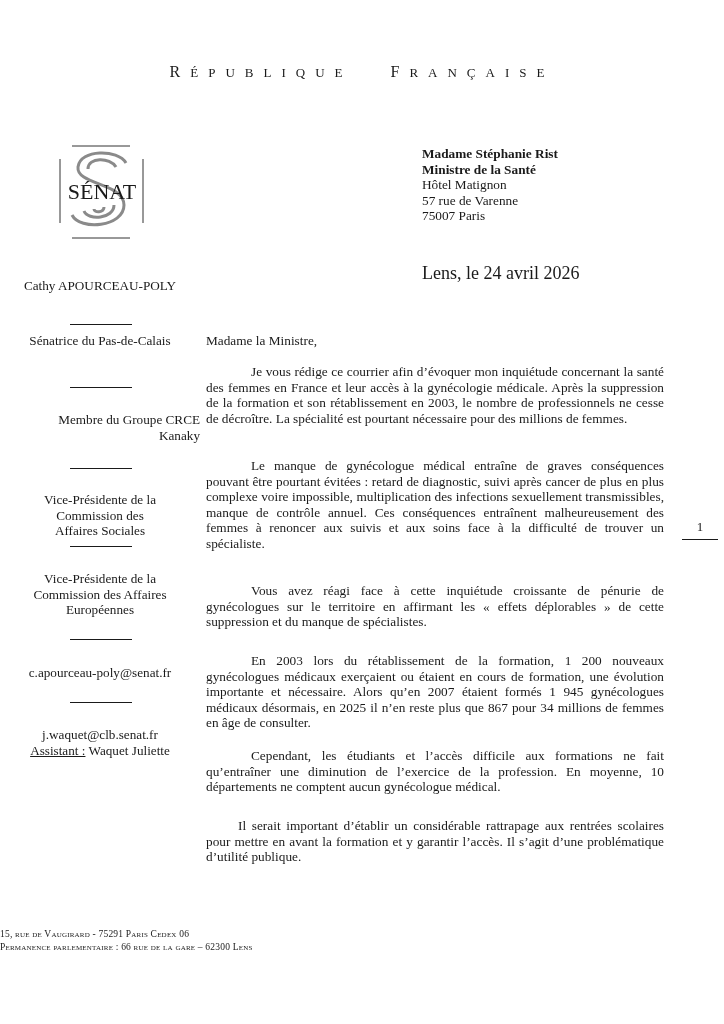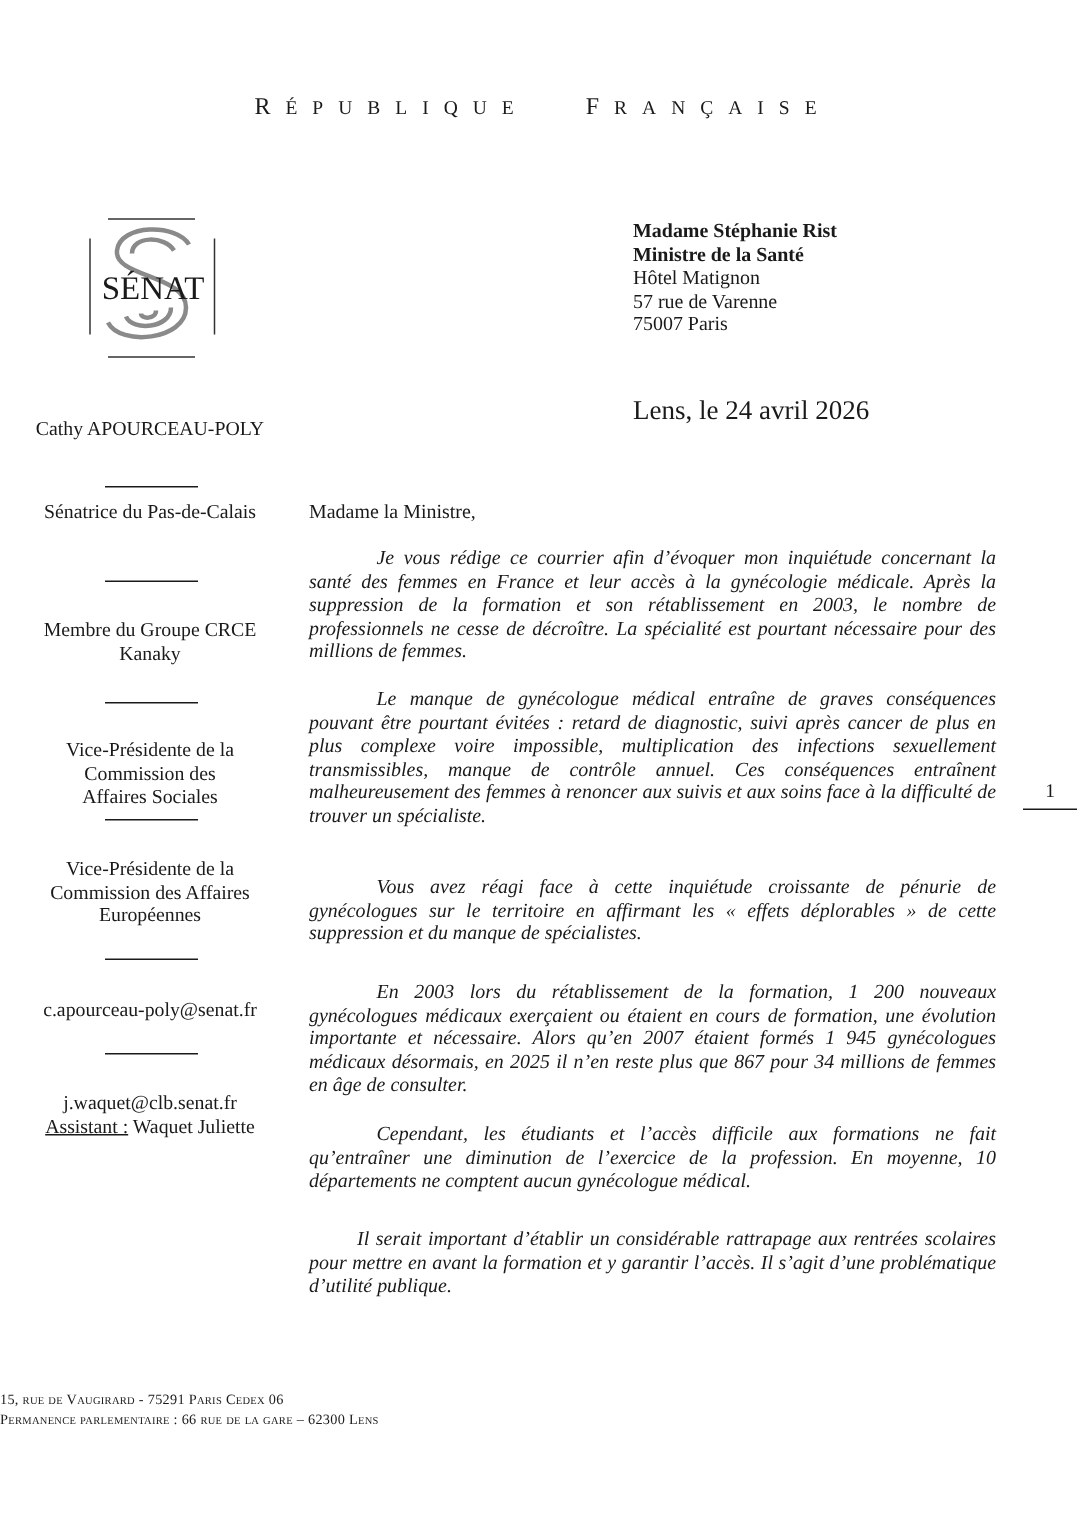--- a/index.html
+++ b/index.html
@@ -15,21 +15,21 @@
   
   .side { left:0; width:200px; text-align:center; font-size:13.2px; line-height:15.5px; }
   .dash { left:70px; width:62px; height:0; border-top:1px solid #1a1a1a; }
   .under { text-decoration:underline; }
   
   .recip { left:422px; top:146px; font-size:13.3px; line-height:15.6px; }
   .recip .b { font-weight:bold; }
   .date { left:422px; top:263px; font-size:18px; }
   
   .body { left:206px; width:458px; font-size:13.3px; line-height:15.6px; text-align:justify; }
-  .body p { margin:0;font-style:italic; }
+  .body p { margin:0; }
   .ind { text-indent:45px; }
   .ind2 { text-indent:32px; }
   .pnum { left:682px; top:519px; width:36px; font-size:13px; text-align:center; }
   .pline { left:682px; top:539px; width:36px; border-top:1px solid #1a1a1a; }
   .footer { left:0; width:724px; top:928px; font-size:9.5px; line-height:12.5px;
             font-variant:small-caps; letter-spacing:0.2px; }
 </style>
 </head>
 <body>
 
@@ -52,21 +52,21 @@
     <text x="44" y="56" text-anchor="middle" font-family="Liberation Serif, serif" font-size="22" fill="#1a1a1a">SÉNAT</text>
   </svg>
 </div>
 
 <div class="abs side" style="top:278px;">Cathy APOURCEAU-POLY</div>
 <div class="abs dash" style="top:324px;"></div>
 <div class="abs side" style="top:333px;">
   <div>Sénatrice du Pas-de-Calais</div>
 </div>
 <div class="abs dash" style="top:387px;"></div>
-<div class="abs side" style="top:412px;">
+<div class="abs side" style="top:412px;text-align:right;">
   <div>Membre du Groupe CRCE</div>
   <div>Kanaky</div>
 </div>
 <div class="abs dash" style="top:468px;"></div>
 <div class="abs side" style="top:492px;">
   <div>Vice-Présidente de la</div>
   <div>Commission des</div>
   <div>Affaires Sociales</div>
 </div>
 <div class="abs dash" style="top:546px;"></div>

